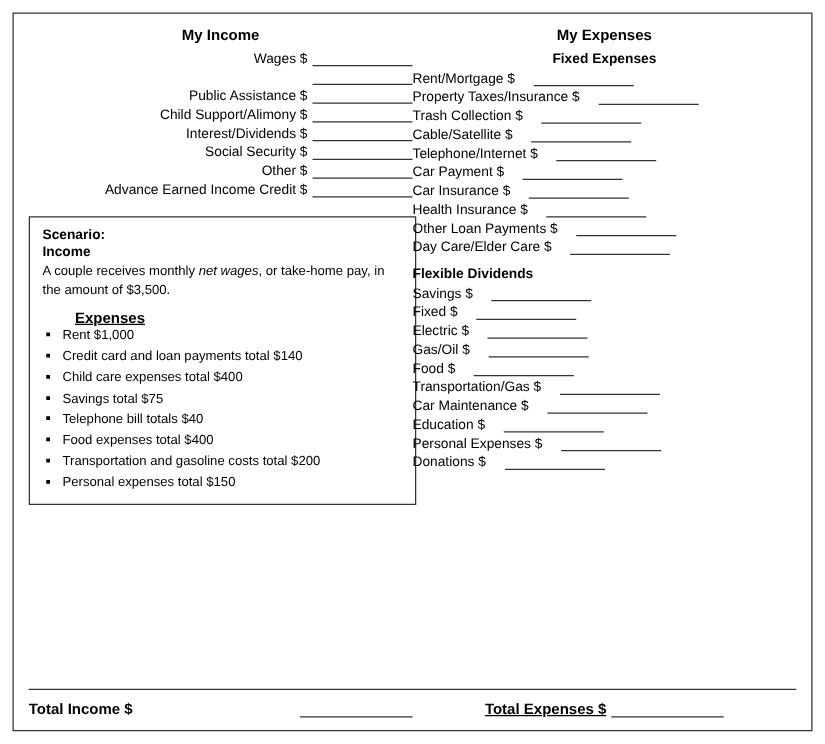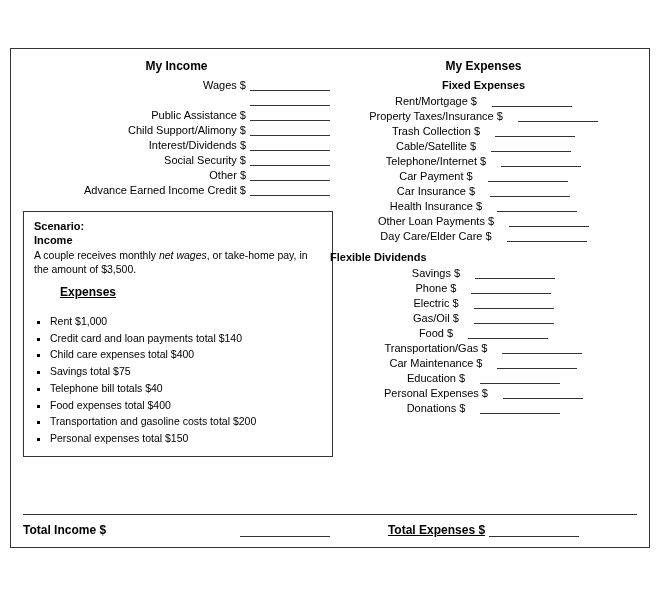--- a/index.html
+++ b/index.html
@@ -8,21 +8,21 @@
       font-size: 11px;
       background: #fff;
       width: 660px;
       height: 595px;
       display: flex;
       align-items: center;
       justify-content: center;
     }
     .page {
       width: 640px;
-      height: 500px;
+      height: 575px;
       border: 1.5px solid #333;
       background: #fff;
       padding: 10px 12px;
       display: flex;
       flex-direction: column;
     }
     .col-title {
       font-weight: bold;
       font-size: 12px;
       text-align: center;
@@ -49,21 +49,21 @@
     }
     .section-header {
       font-weight: bold;
       font-size: 11px;
       margin-bottom: 4px;
       text-align: left;
     }
     .expense-row {
       display: flex;
       align-items: center;
-      justify-content: center;
+      justify-content: flex-start;
       margin-bottom: 3px;
       gap: 11px;
     }
     .expense-row .label {
       text-align: right;
       white-space: nowrap;
       margin-right: 2px;
     }
     .scenario-box {
       border: 1.5px solid #333;
@@ -86,21 +86,21 @@
       font-size: 12px;
       text-decoration: underline;
       margin-top: 8px;
       padding-left: 26px;
     }
     .scenario-box .scenario-text {
       margin-top: 2px;
       line-height: 1.4;
     }
     .scenario-box ul {
-      margin-top: 15px;
+      margin-top: 0;
       padding-left: 16px;
       line-height: 1.5;
     }
     .scenario-box ul li {
       list-style-type: square;
       margin-bottom: 1px;
     }
     .bottom-section {
       display: flex;
       flex-direction: row;
@@ -263,21 +263,21 @@
       </div>
 
       <div class="section-header" style="margin-top:6px;text-align:left;padding-left:0;">Flexible Dividends</div>
 
       <div>
         <div class="expense-row">
           <span class="label">Savings $</span>
           <span class="line"></span>
         </div>
         <div class="expense-row">
-          <span class="label">Phone $</span>
+          <span class="label">Fixed $</span>
           <span class="line"></span>
         </div>
         <div class="expense-row">
           <span class="label">Electric $</span>
           <span class="line"></span>
         </div>
         <div class="expense-row">
           <span class="label">Gas/Oil $</span>
           <span class="line"></span>
         </div>

